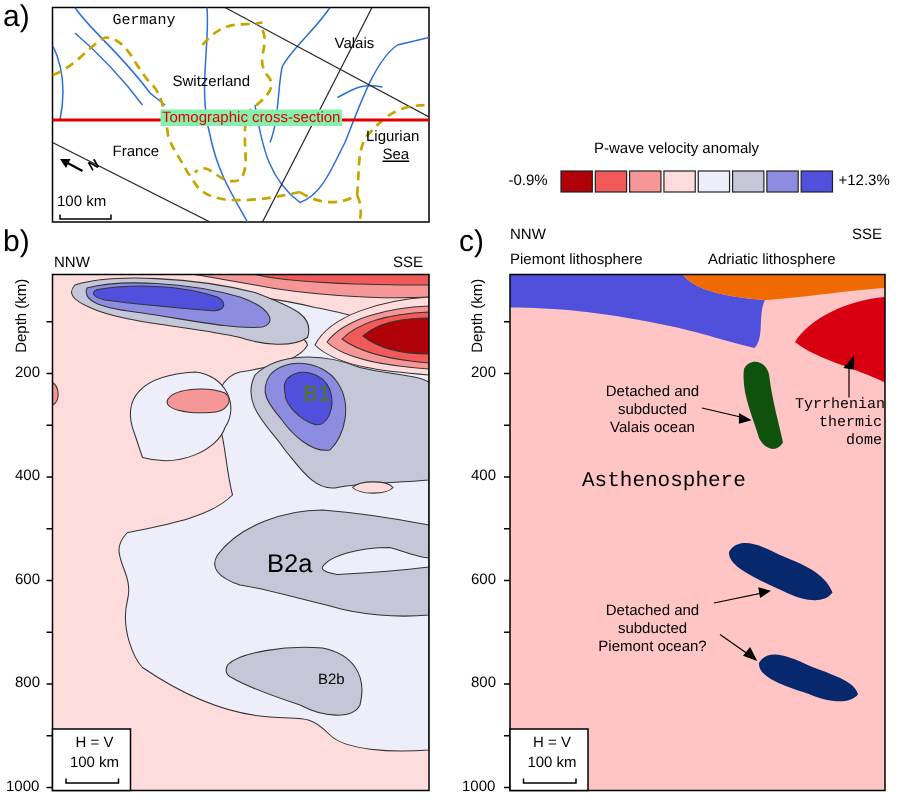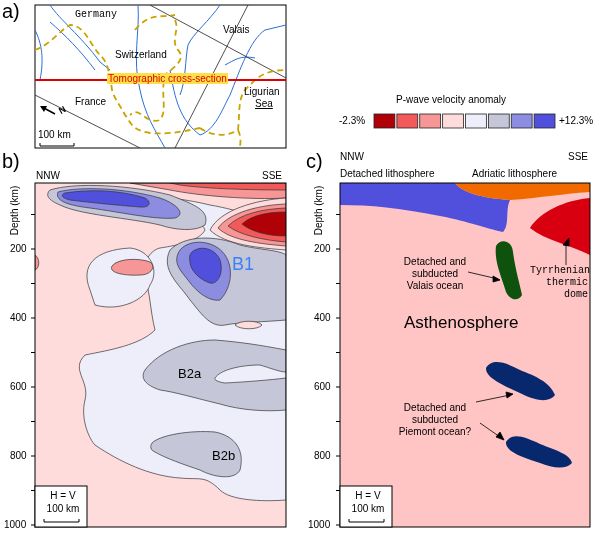--- a/index.html
+++ b/index.html
@@ -57,25 +57,25 @@
 
   <path d="M40,143 L40,146 L74,146 L74,143" fill="none" stroke="#000" stroke-width="1"></path>
 </svg>
 <div class="abs" style="left:59px;top:105px;font-size:9px;font-weight:bold;transform:rotate(-30deg);">N</div>
 <div class="abs lbl" style="left:75px;top:9px;font-family:Liberation Mono, monospace;">Germany</div>
 <div class="abs lbl" style="left:115px;top:49px;">Switzerland</div>
 <div class="abs lbl" style="left:223px;top:24px;">Valais</div>
 <div class="abs lbl" style="left:75px;top:96px;">France</div>
 <div class="abs lbl" style="left:244px;top:86px;">Ligurian</div>
 <div class="abs lbl" style="left:255px;top:98px;text-decoration:underline;">Sea</div>
-<div class="abs lbl" style="left:107px;top:73px;color:#e00000;background:#fde047;padding:0 1px;text-align:center;">Tomographic cross-section</div>
+<div class="abs lbl" style="left:107px;top:73px;color:#e00000;background:#86efac;padding:0 1px;text-align:center;">Tomographic cross-section</div>
 <div class="abs lbl" style="left:38px;top:129px;">100 km</div>
 
 <div class="abs lbl" style="left:396px;top:94px;">P-wave velocity anomaly</div>
-<div class="abs lbl" style="left:339px;top:115px;">-2.3%</div>
+<div class="abs lbl" style="left:339px;top:115px;">-0.9%</div>
 <div class="abs lbl" style="left:559px;top:115px;">+12.3%</div>
 <svg width="600" height="538" id="legend-svg" style="pointer-events:none">
     <rect x="374" y="114" width="20.875" height="14" fill="#b00008" stroke="#222" stroke-width="0.8"></rect>
     <rect x="396.875" y="114" width="20.875" height="14" fill="#f25a5a" stroke="#222" stroke-width="0.8"></rect>
     <rect x="419.75" y="114" width="20.875" height="14" fill="#f79696" stroke="#222" stroke-width="0.8"></rect>
     <rect x="442.625" y="114" width="20.875" height="14" fill="#ffdcdc" stroke="#222" stroke-width="0.8"></rect>
     <rect x="465.5" y="114" width="20.875" height="14" fill="#eeeefb" stroke="#222" stroke-width="0.8"></rect>
     <rect x="488.375" y="114" width="20.875" height="14" fill="#c6c6d9" stroke="#222" stroke-width="0.8"></rect>
     <rect x="511.25" y="114" width="20.875" height="14" fill="#8c8ce0" stroke="#222" stroke-width="0.8"></rect>
     <rect x="534.125" y="114" width="20.875" height="14" fill="#5050dc" stroke="#222" stroke-width="0.8"></rect>
@@ -140,30 +140,30 @@
 
   <rect x="35" y="486" width="52" height="41" fill="#fff" stroke="#000" stroke-width="1"></rect>
   <path d="M44,519 L44,522 L79,522 L79,519" fill="none" stroke="#000" stroke-width="1"></path>
 </svg>
 <div class="abs" style="left:35px;top:212px;width:251px;height:0;"></div>
 <div class="abs lbl" style="left:10px;top:243px;">200</div>
 <div class="abs lbl" style="left:10px;top:312px;">400</div>
 <div class="abs lbl" style="left:10px;top:381px;">600</div>
 <div class="abs lbl" style="left:10px;top:450px;">800</div>
 <div class="abs lbl" style="left:4px;top:519px;">1000</div>
-<div class="abs" style="left:202px;top:254px;font-size:18px;color:#3b82f6;margin-left:30px;">B1</div>
-<div class="abs" style="left:178px;top:366px;font-size:13px;">B2a</div>
-<div class="abs" style="left:212px;top:448px;font-size:13px;">B2b</div>
+<div class="abs" style="left:202px;top:254px;font-size:15px;color:#4d7c0f;">B1</div>
+<div class="abs" style="left:178px;top:366px;font-size:17px;">B2a</div>
+<div class="abs" style="left:212px;top:448px;font-size:10px;">B2b</div>
 <div class="abs lbl" style="left:45px;top:490px;width:36px;text-align:center;">H = V</div>
 <div class="abs lbl" style="left:42px;top:503px;width:42px;text-align:center;">100 km</div>
 
 <div class="abs panel-letter" style="left:306px;top:150px;">c)</div>
 <div class="abs dir" style="left:340px;top:151px;">NNW</div>
 <div class="abs dir" style="left:568px;top:151px;">SSE</div>
-<div class="abs lbl" style="left:340px;top:168px;">Detached lithosphere</div>
+<div class="abs lbl" style="left:340px;top:168px;">Piemont lithosphere</div>
 <div class="abs lbl" style="left:472px;top:168px;">Adriatic lithosphere</div>
 <div class="abs lbl" style="left:294px;top:205px;transform:rotate(-90deg);">Depth (km)</div>
 
 <svg width="600" height="538" style="pointer-events:none">
   <defs>
       <clipPath id="cclip">
         <rect x="340" y="183" width="250" height="344"></rect>
       </clipPath>
     </defs>
   <g clip-path="url(#cclip)">
@@ -201,21 +201,21 @@
   </g>
   <rect x="340" y="486" width="52" height="41" fill="#fff" stroke="#000" stroke-width="1"></rect>
   <path d="M349,519 L349,522 L384,522 L384,519" fill="none" stroke="#000" stroke-width="1"></path>
 </svg>
 <div class="abs lbl" style="left:314px;top:243px;">200</div>
 <div class="abs lbl" style="left:314px;top:312px;">400</div>
 <div class="abs lbl" style="left:314px;top:381px;">600</div>
 <div class="abs lbl" style="left:314px;top:450px;">800</div>
 <div class="abs lbl" style="left:308px;top:519px;">1000</div>
 
-<div class="abs" style="left:404px;top:313px;font-size:17px;">Asthenosphere</div>
+<div class="abs" style="left:388px;top:313px;font-size:14px;font-family:Liberation Mono, monospace;">Asthenosphere</div>
 <div class="abs lbl" style="left:395px;top:256px;width:80px;text-align:center;line-height:12px;">
   <div>Detached and</div>
   <div>subducted</div>
   <div>Valais ocean</div>
 </div>
 <div class="abs lbl" style="left:530px;top:265px;width:58px;text-align:right;line-height:12px;font-family:Liberation Mono, monospace;">
   <div>Tyrrhenian</div>
   <div>thermic</div>
   <div>dome</div>
 </div>

